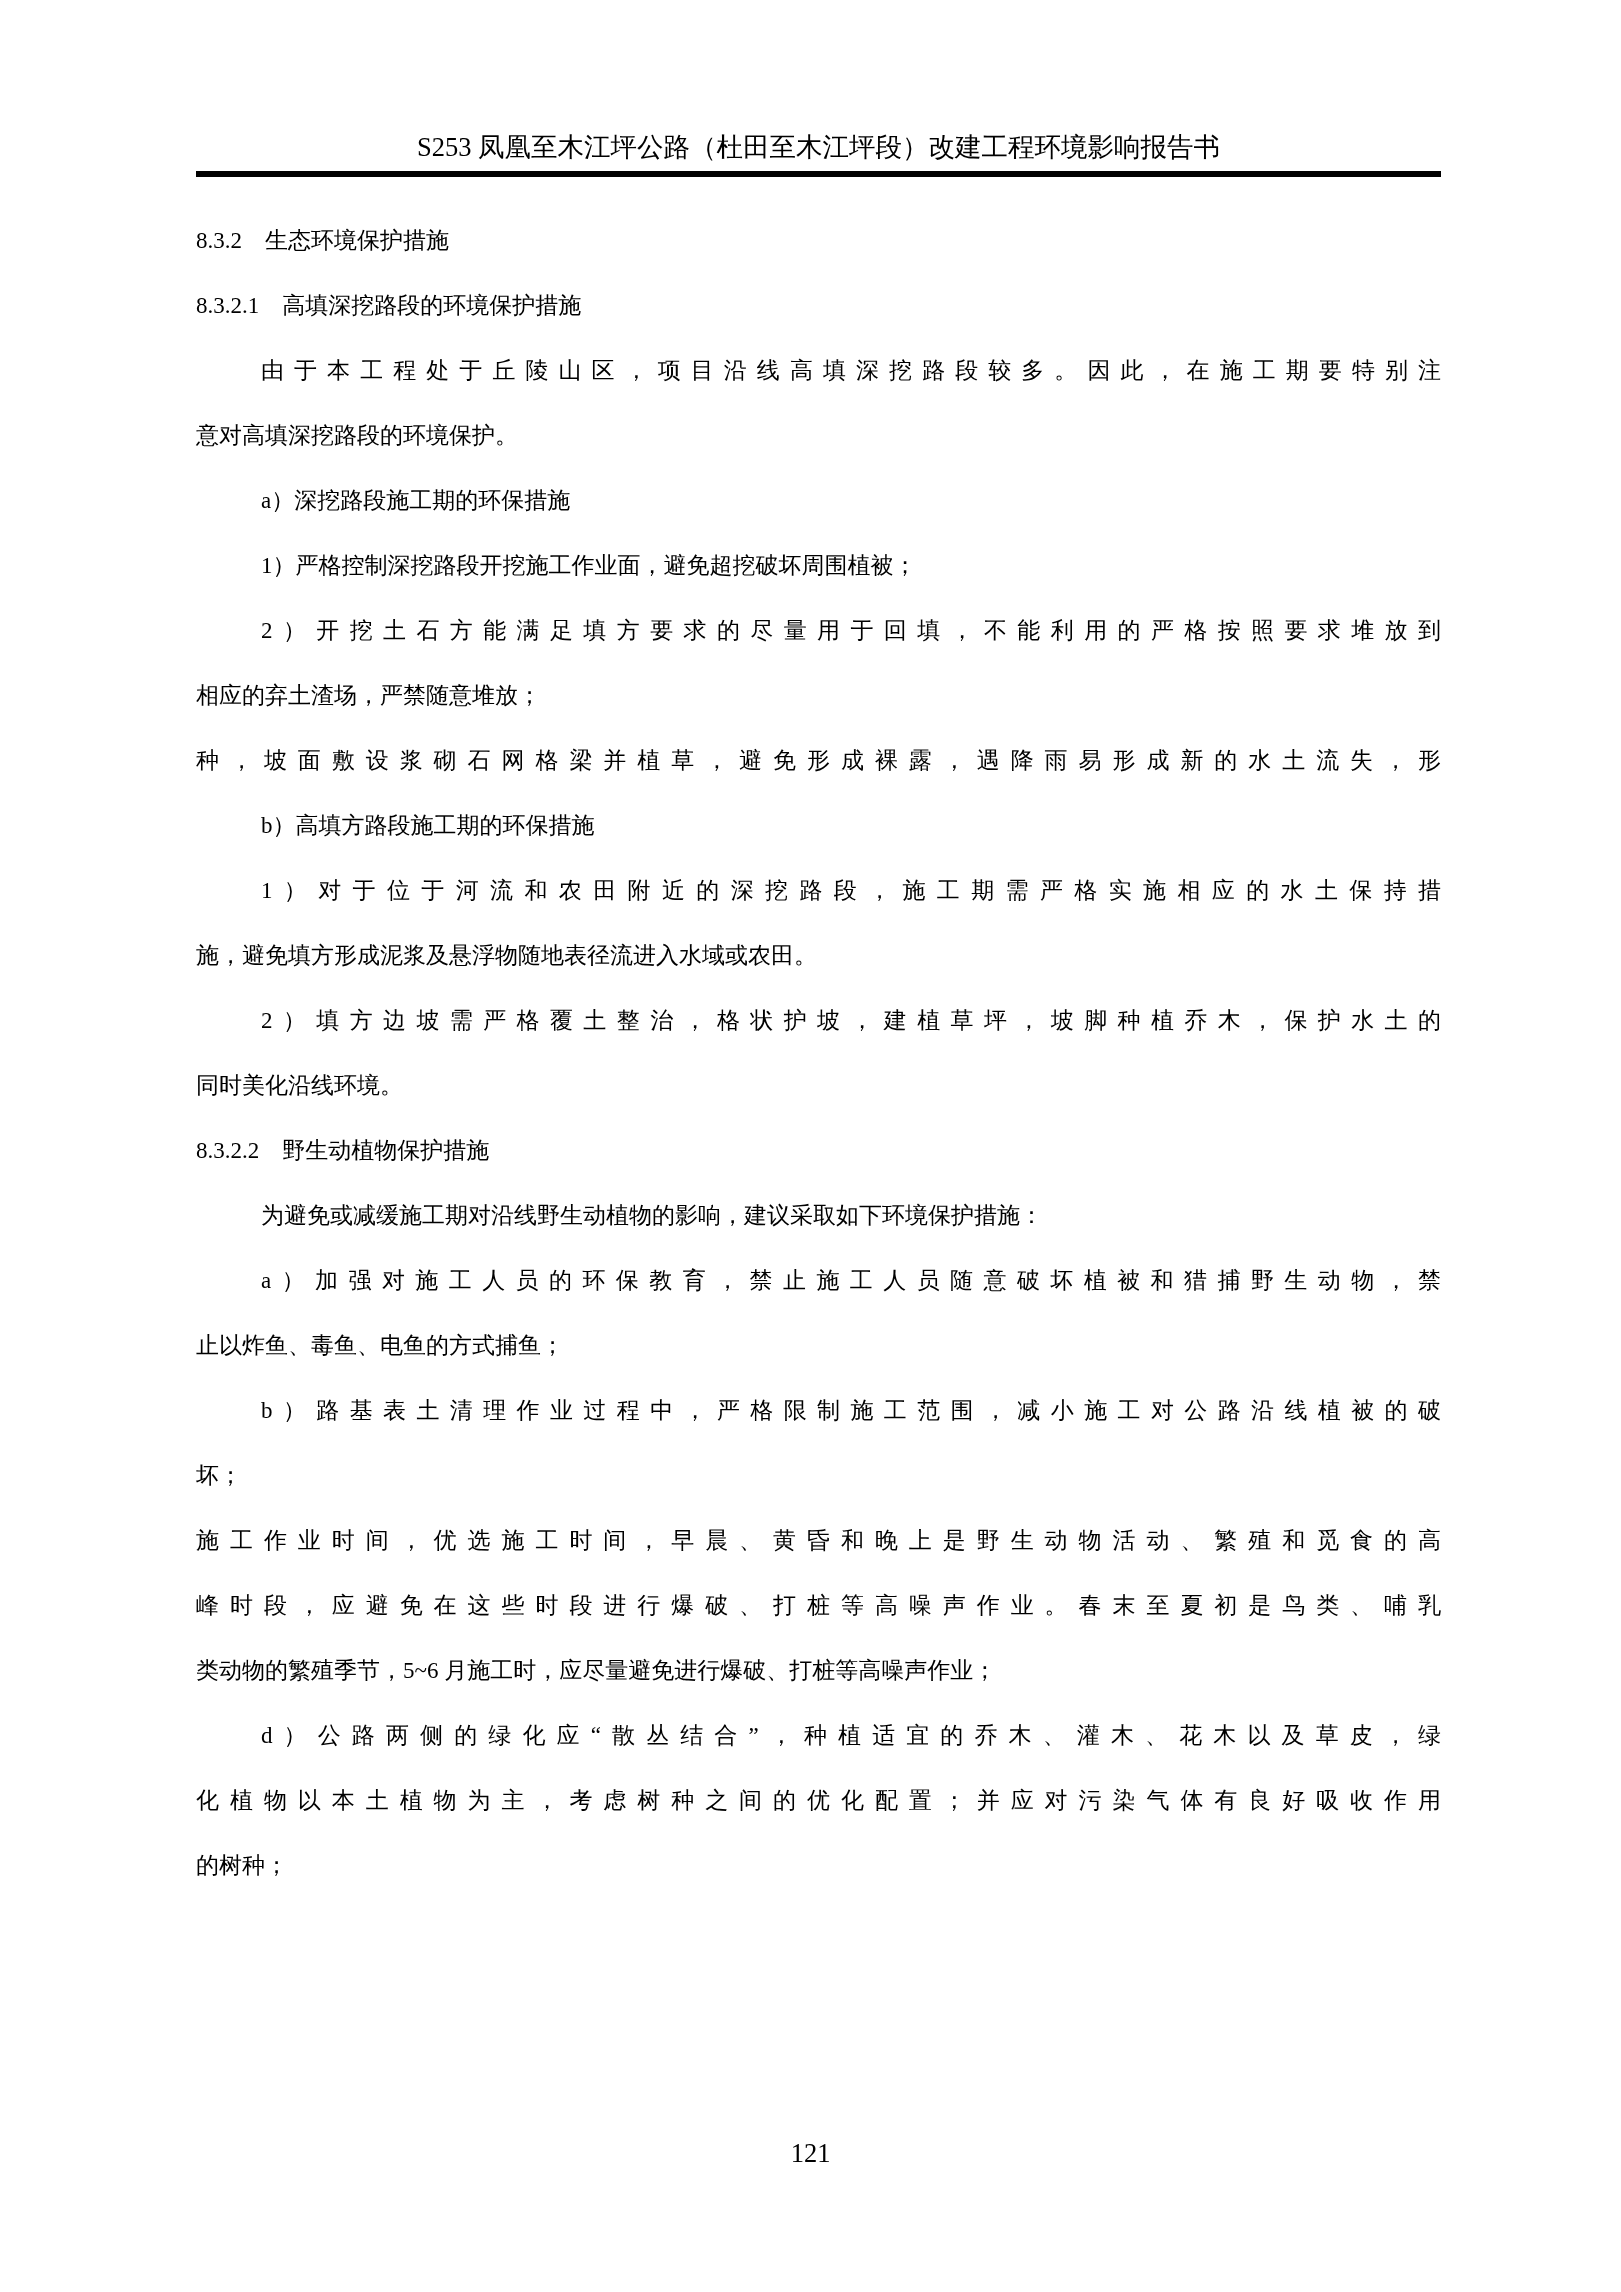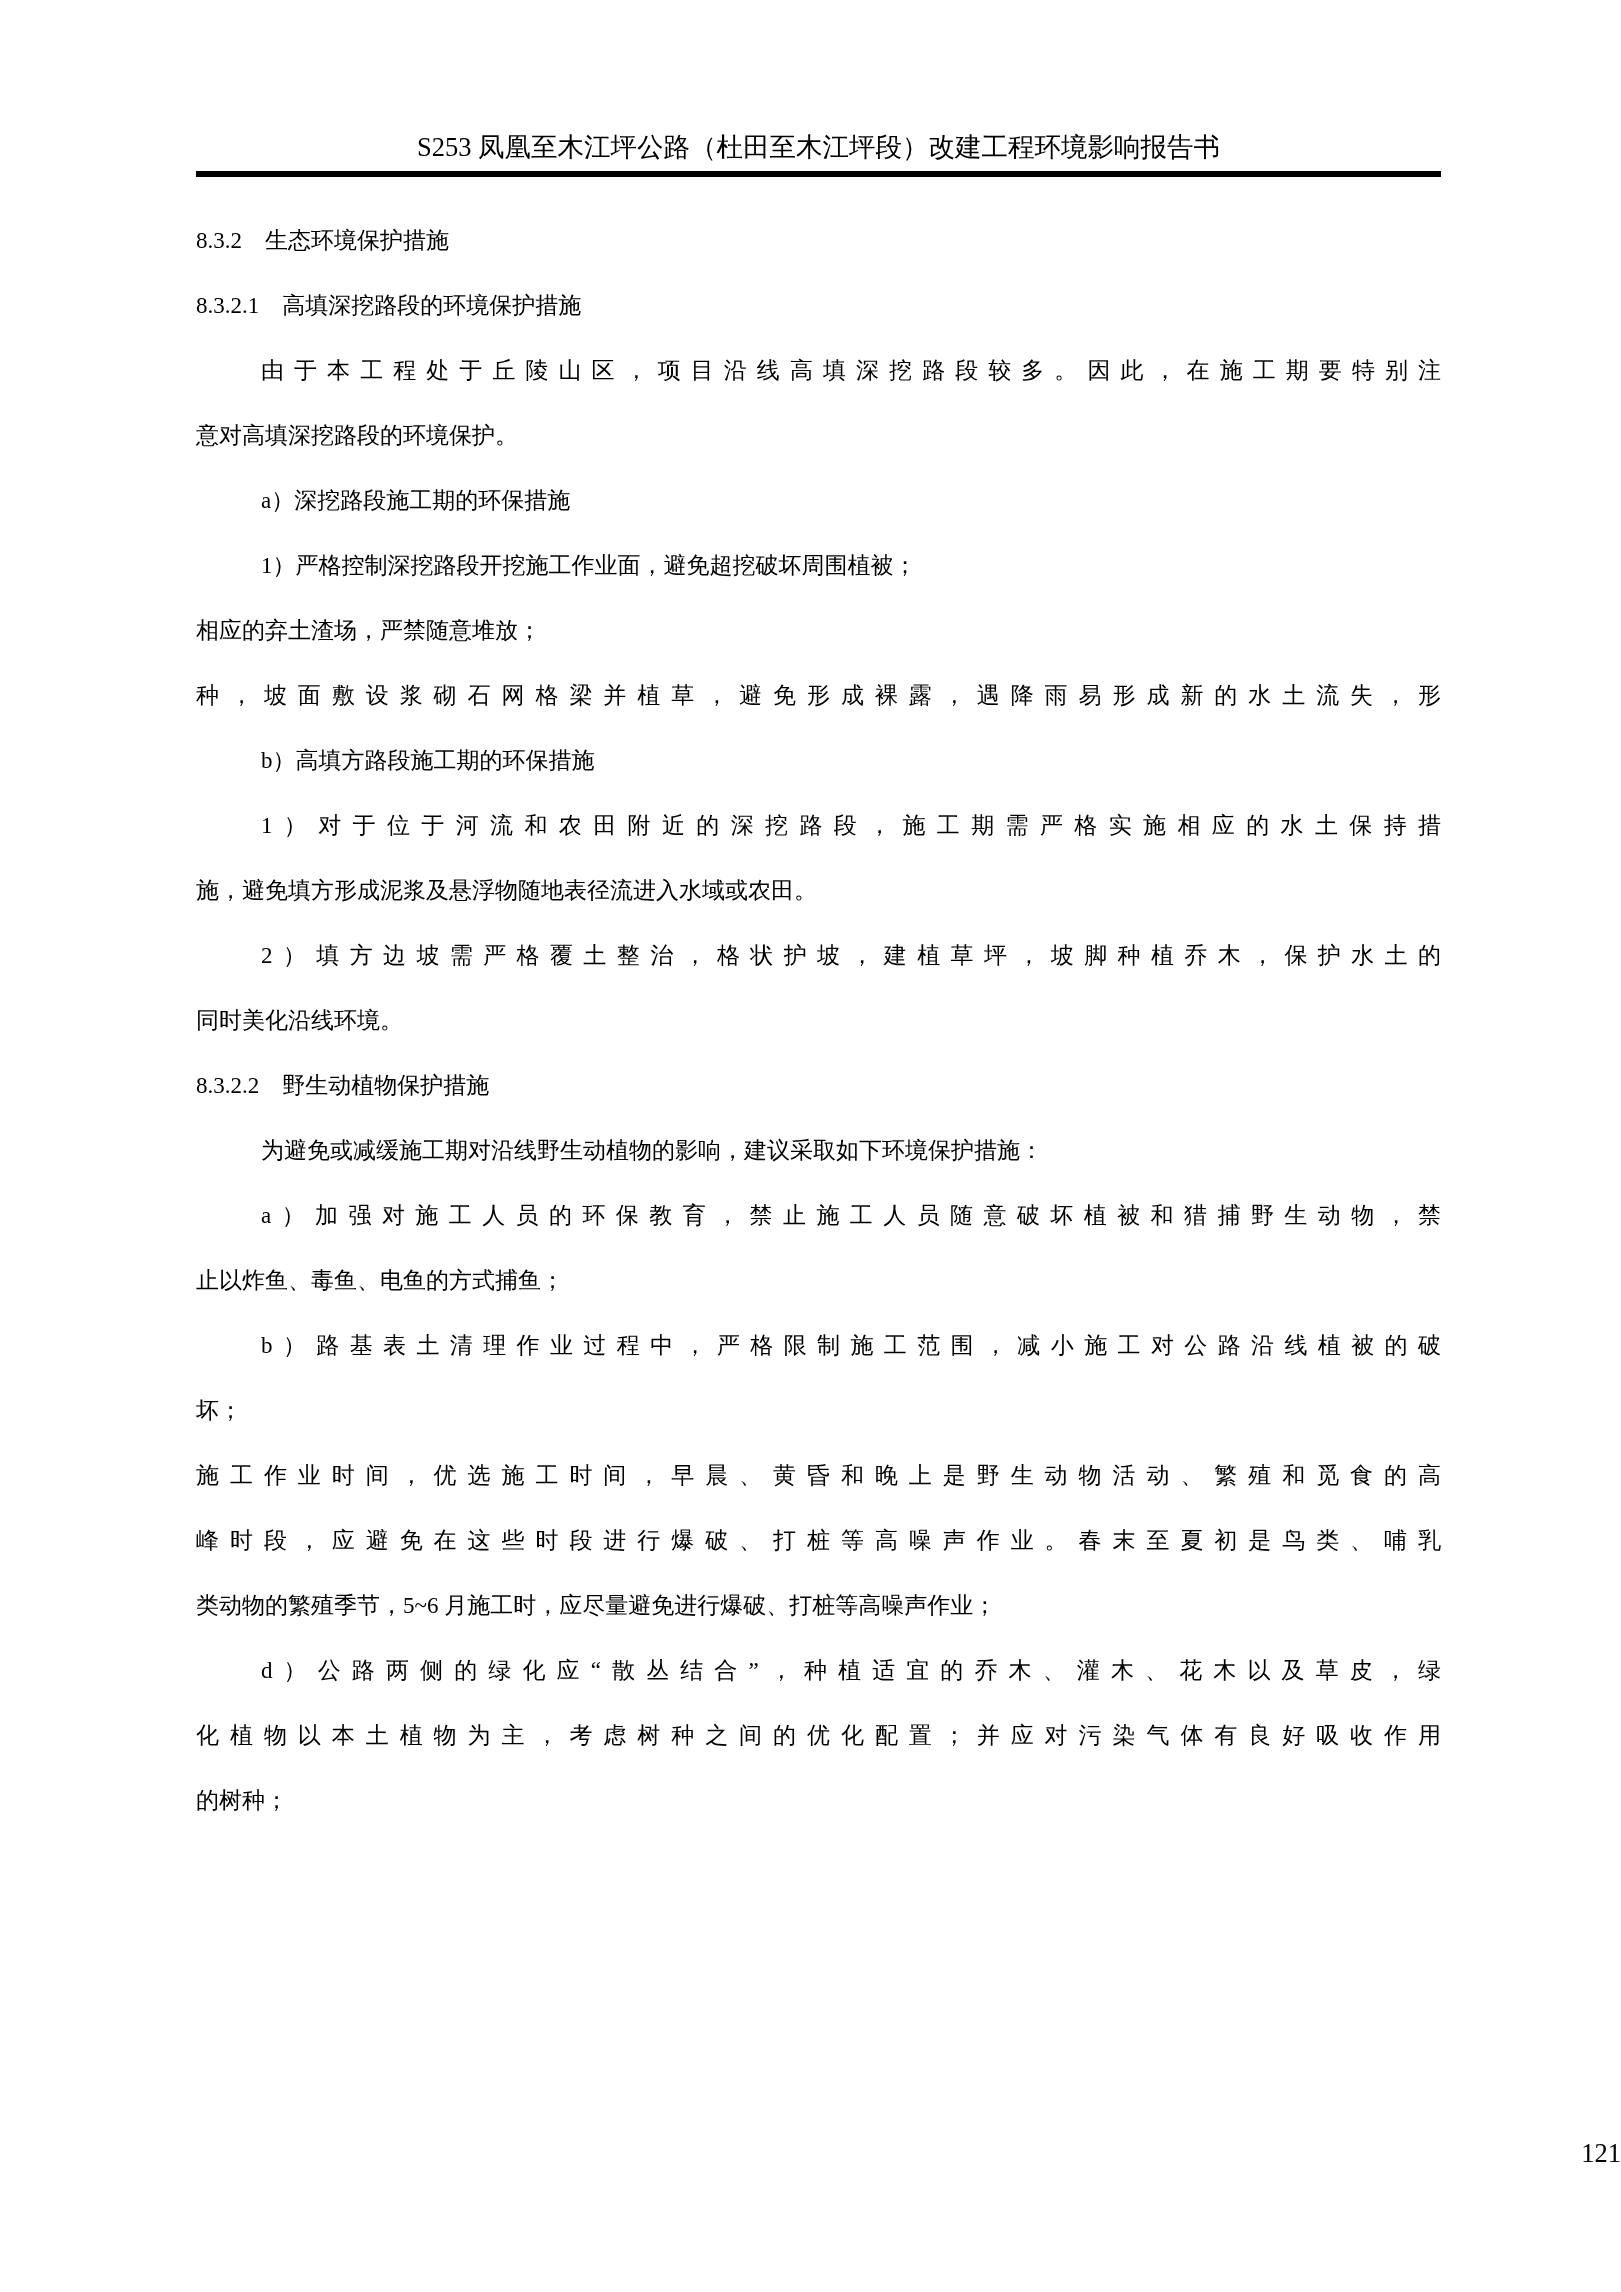--- a/index.html
+++ b/index.html
@@ -60,39 +60,40 @@
     text-justify: inter-ideograph;
   }
   .page-footer {
     position: absolute;
     left: 0;
     width: 1621px;
     top: 2137px;
     height: 33px;
     line-height: 33px;
     font-size: 26.5px;
-    text-align: right;
+    text-align: center;
   }
 </style>
 </head>
 <body>
 
 <div class="page">
 
   <div class="page-header">S253 凤凰至木江坪公路（杜田至木江坪段）改建工程环境影响报告书</div>
 
   <div class="header-rule"></div>
 
   <div class="doc-body">
     <div class="ln">8.3.2　生态环境保护措施</div>
     <div class="ln">8.3.2.1　高填深挖路段的环境保护措施</div>
     <div class="ln ind fill">由于本工程处于丘陵山区，项目沿线高填深挖路段较多。因此，在施工期要特别注</div>
     <div class="ln">意对高填深挖路段的环境保护。</div>
     <div class="ln ind">a）深挖路段施工期的环保措施</div>
     <div class="ln ind">1）严格控制深挖路段开挖施工作业面，避免超挖破坏周围植被；</div>
+    <div class="ln ind fill">2）开挖土石方能满足填方要求的尽量用于回填，不能利用的严格按照要求堆放到</div>
     <div class="ln">相应的弃土渣场，严禁随意堆放；</div>
     <div class="ln fill">种，坡面敷设浆砌石网格梁并植草，避免形成裸露，遇降雨易形成新的水土流失，形</div>
     <div class="ln ind">b）高填方路段施工期的环保措施</div>
     <div class="ln ind fill">1）对于位于河流和农田附近的深挖路段，施工期需严格实施相应的水土保持措</div>
     <div class="ln">施，避免填方形成泥浆及悬浮物随地表径流进入水域或农田。</div>
     <div class="ln ind fill">2）填方边坡需严格覆土整治，格状护坡，建植草坪，坡脚种植乔木，保护水土的</div>
     <div class="ln">同时美化沿线环境。</div>
     <div class="ln">8.3.2.2　野生动植物保护措施</div>
     <div class="ln ind">为避免或减缓施工期对沿线野生动植物的影响，建议采取如下环境保护措施：</div>
     <div class="ln ind fill">a）加强对施工人员的环保教育，禁止施工人员随意破坏植被和猎捕野生动物，禁</div>

